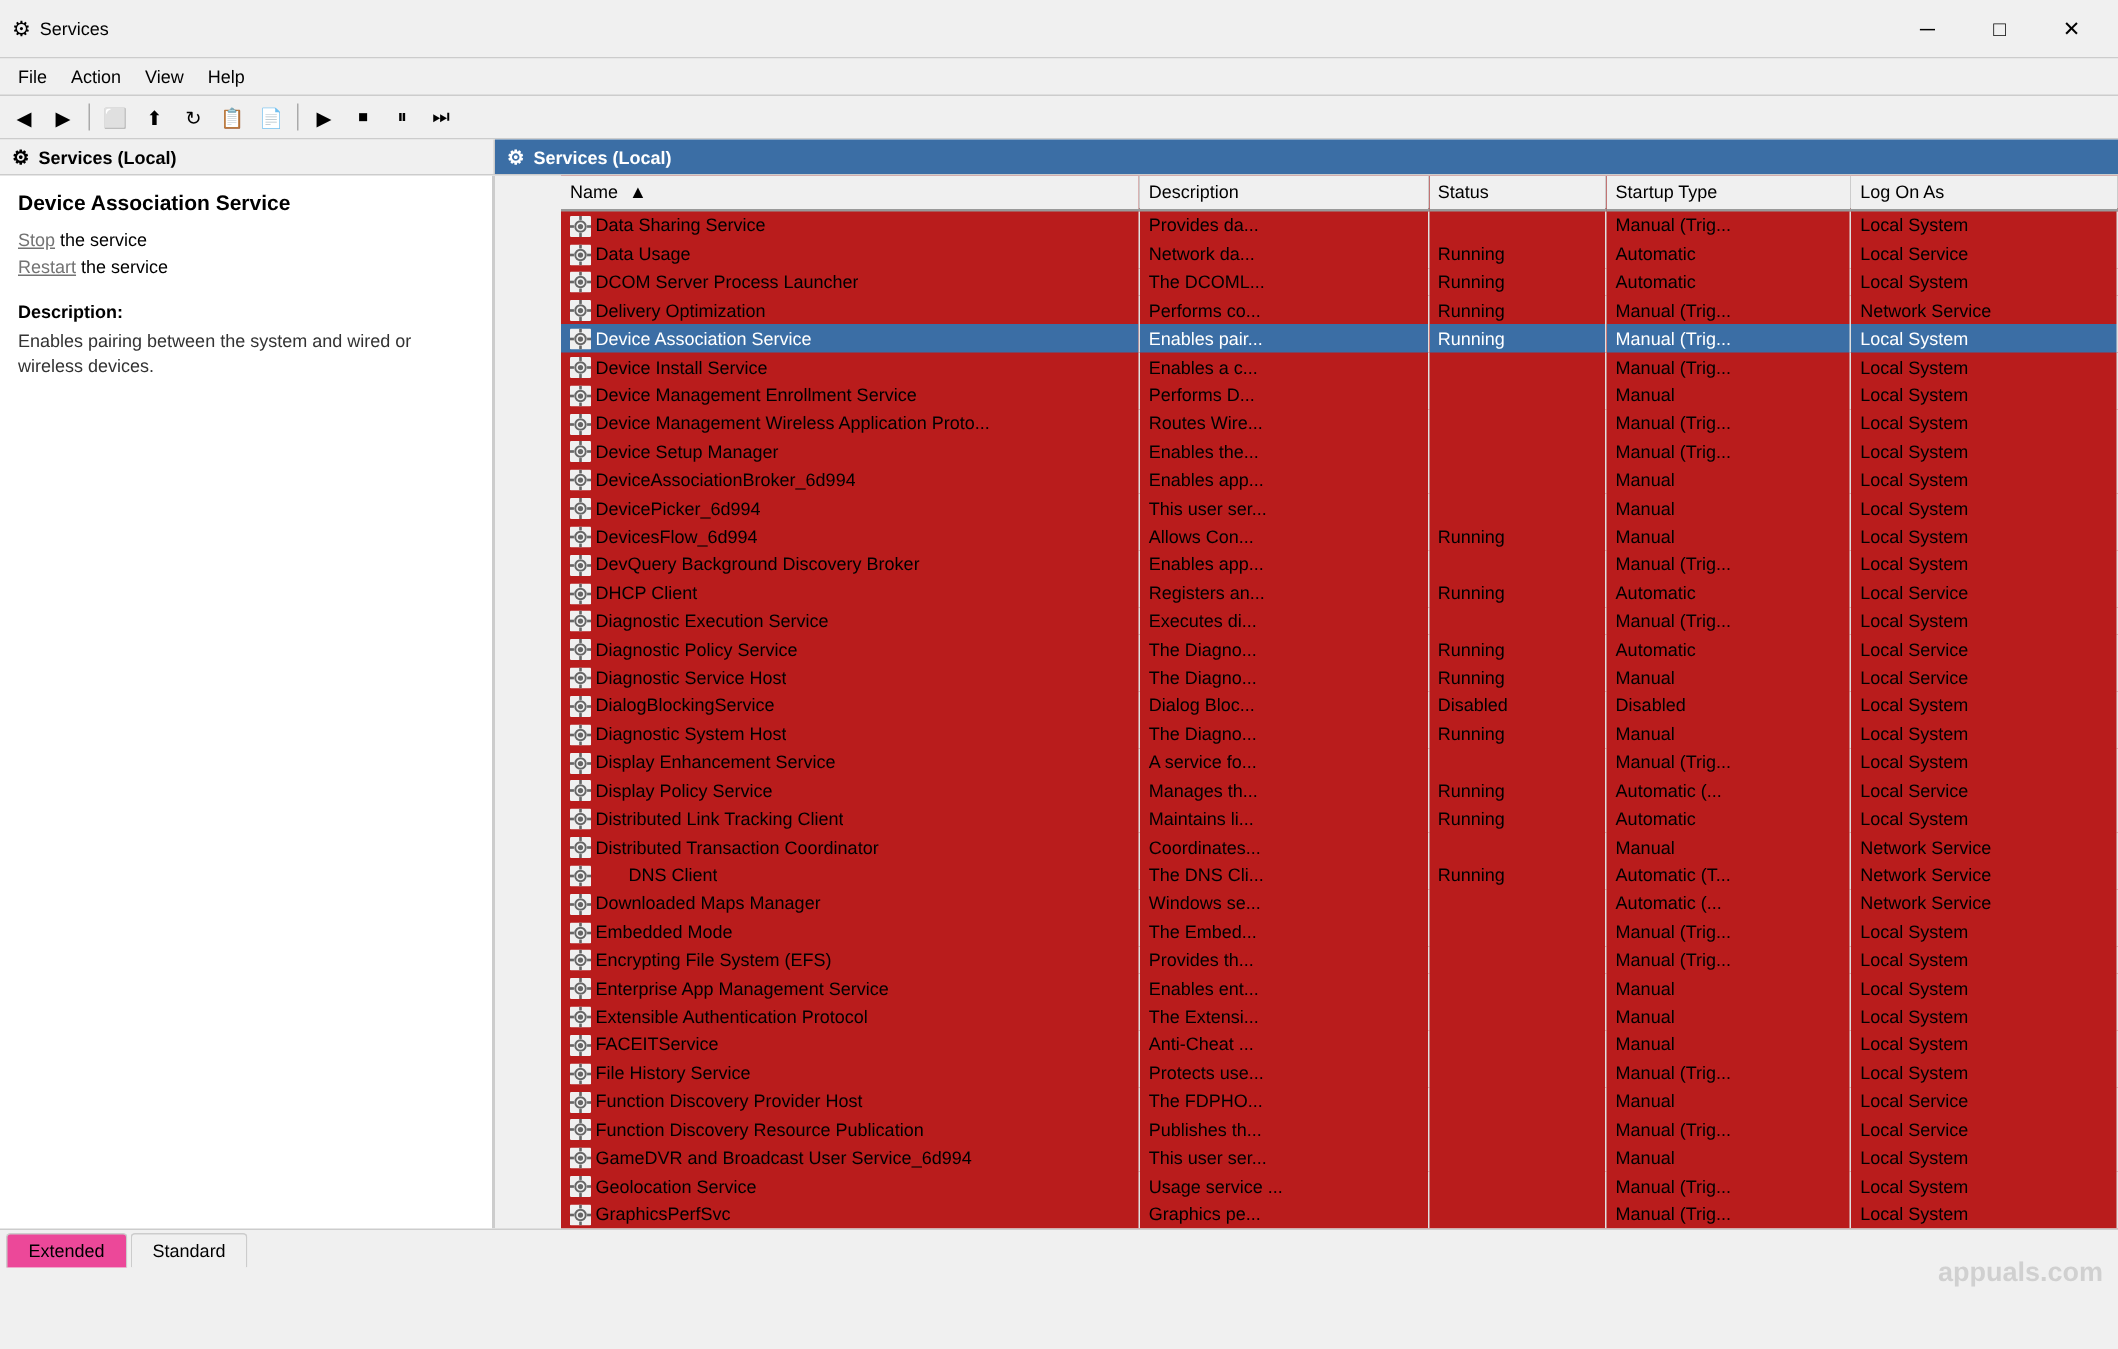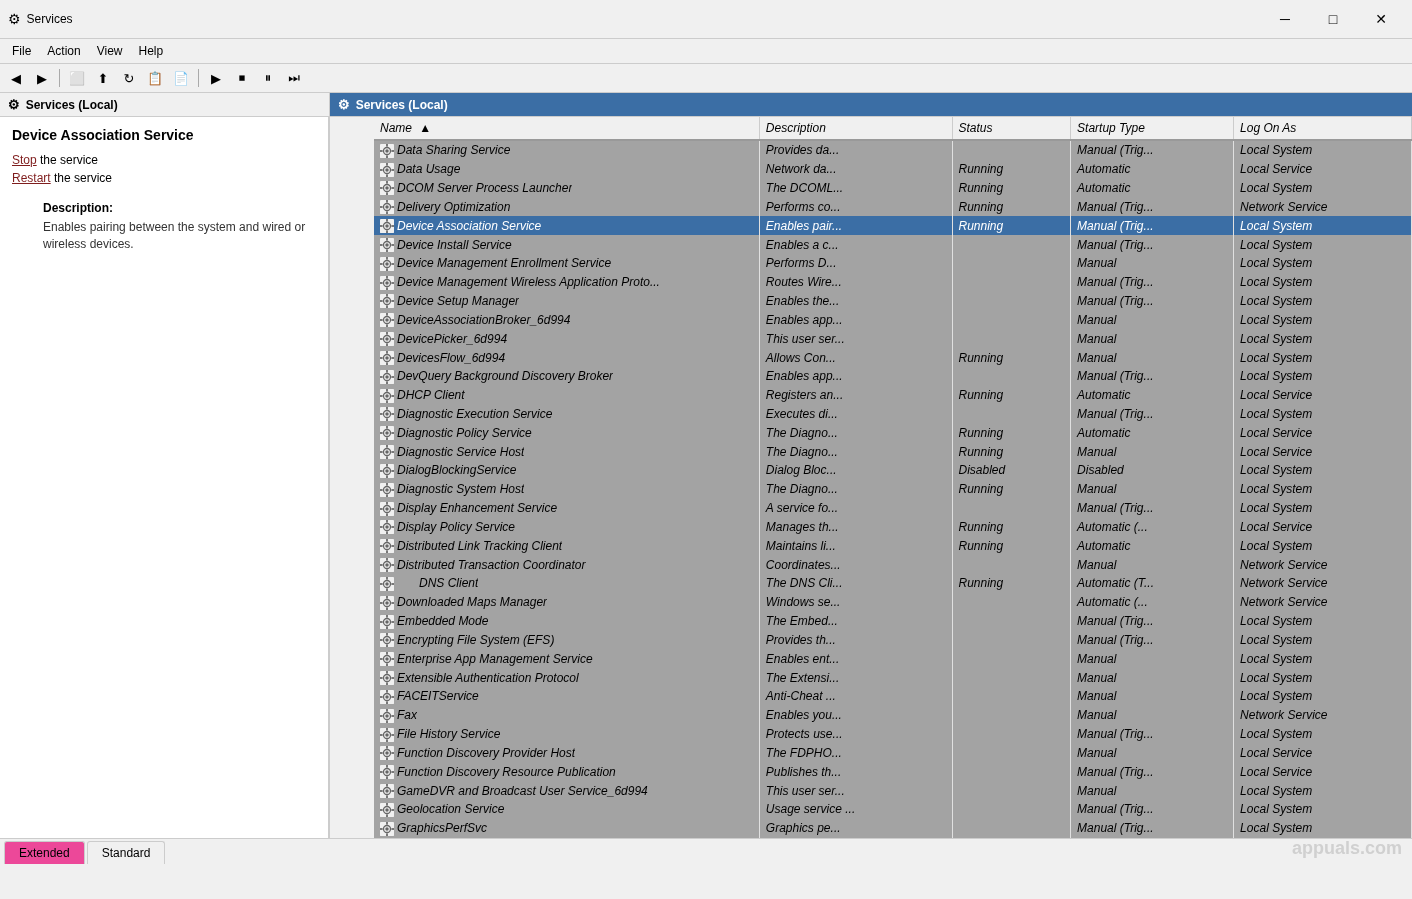--- a/index.html
+++ b/index.html
@@ -96,38 +96,37 @@
       border-right: 2px solid #ccc;
       padding: 10px 12px;
       overflow-y: auto;
     }
     .left-panel-title {
       font-size: 14px;
       font-weight: bold;
       margin-bottom: 10px;
     }
     .left-panel-link {
-      color: #7f1d1d;
+      color: #737373;
       cursor: pointer;
       text-decoration: underline;
       font-size: 12px;
     }
     .left-panel-action { margin: 4px 0; font-size: 12px; }
-    .left-panel-desc { margin-top: 16px; font-size: 12px; margin-left: 31px; }
+    .left-panel-desc { margin-top: 16px; font-size: 12px; }
     .left-panel-desc-title { font-weight: bold; margin-bottom: 4px; }
     .left-panel-desc-text { color: #333; line-height: 1.4; }
 
     
     .right-panel {
       flex: 1;
       display: flex;
       flex-direction: column;
       overflow: hidden;
-      background: #a3a3a3;
-      font-style: italic;
+      background: #b91c1c;
     }
 
     
     .services-table {
       width: 100%;
       border-collapse: collapse;
       font-size: 12px;
     }
     .services-table thead {
       background: #f0f0f0;
@@ -895,40 +894,20 @@
                 <div class="name-cell">
                   <span><svg xmlns="http://www.w3.org/2000/svg" viewBox="0 0 16 16" width="14" height="14" style="margin-right:3px;vertical-align:middle;flex-shrink:0;">
       <rect width="16" height="16" fill="#f0f0f0" rx="1"></rect>
       <circle cx="8" cy="8" r="4" fill="none" stroke="#666" stroke-width="1.5"></circle>
       <circle cx="8" cy="8" r="2" fill="#666"></circle>
       <rect x="7" y="0" width="2" height="3" fill="#666"></rect>
       <rect x="7" y="13" width="2" height="3" fill="#666"></rect>
       <rect x="0" y="7" width="3" height="2" fill="#666"></rect>
       <rect x="13" y="7" width="3" height="2" fill="#666"></rect>
     </svg></span>
-                  <span style="overflow: hidden; text-overflow: ellipsis; white-space: nowrap;">Fax</span>
-                </div>
-              </td>
-              <td class="col-desc">Enables you...</td>
-              <td class="col-status"></td>
-              <td class="col-startup">Manual</td>
-              <td class="col-logon">Network Service</td>
-            </tr>
-            <tr>
-              <td class="col-name">
-                <div class="name-cell">
-                  <span><svg xmlns="http://www.w3.org/2000/svg" viewBox="0 0 16 16" width="14" height="14" style="margin-right:3px;vertical-align:middle;flex-shrink:0;">
-      <rect width="16" height="16" fill="#f0f0f0" rx="1"></rect>
-      <circle cx="8" cy="8" r="4" fill="none" stroke="#666" stroke-width="1.5"></circle>
-      <circle cx="8" cy="8" r="2" fill="#666"></circle>
-      <rect x="7" y="0" width="2" height="3" fill="#666"></rect>
-      <rect x="7" y="13" width="2" height="3" fill="#666"></rect>
-      <rect x="0" y="7" width="3" height="2" fill="#666"></rect>
-      <rect x="13" y="7" width="3" height="2" fill="#666"></rect>
-    </svg></span>
                   <span style="overflow: hidden; text-overflow: ellipsis; white-space: nowrap;">File History Service</span>
                 </div>
               </td>
               <td class="col-desc">Protects use...</td>
               <td class="col-status"></td>
               <td class="col-startup">Manual (Trig...</td>
               <td class="col-logon">Local System</td>
             </tr>
             <tr>
               <td class="col-name">

